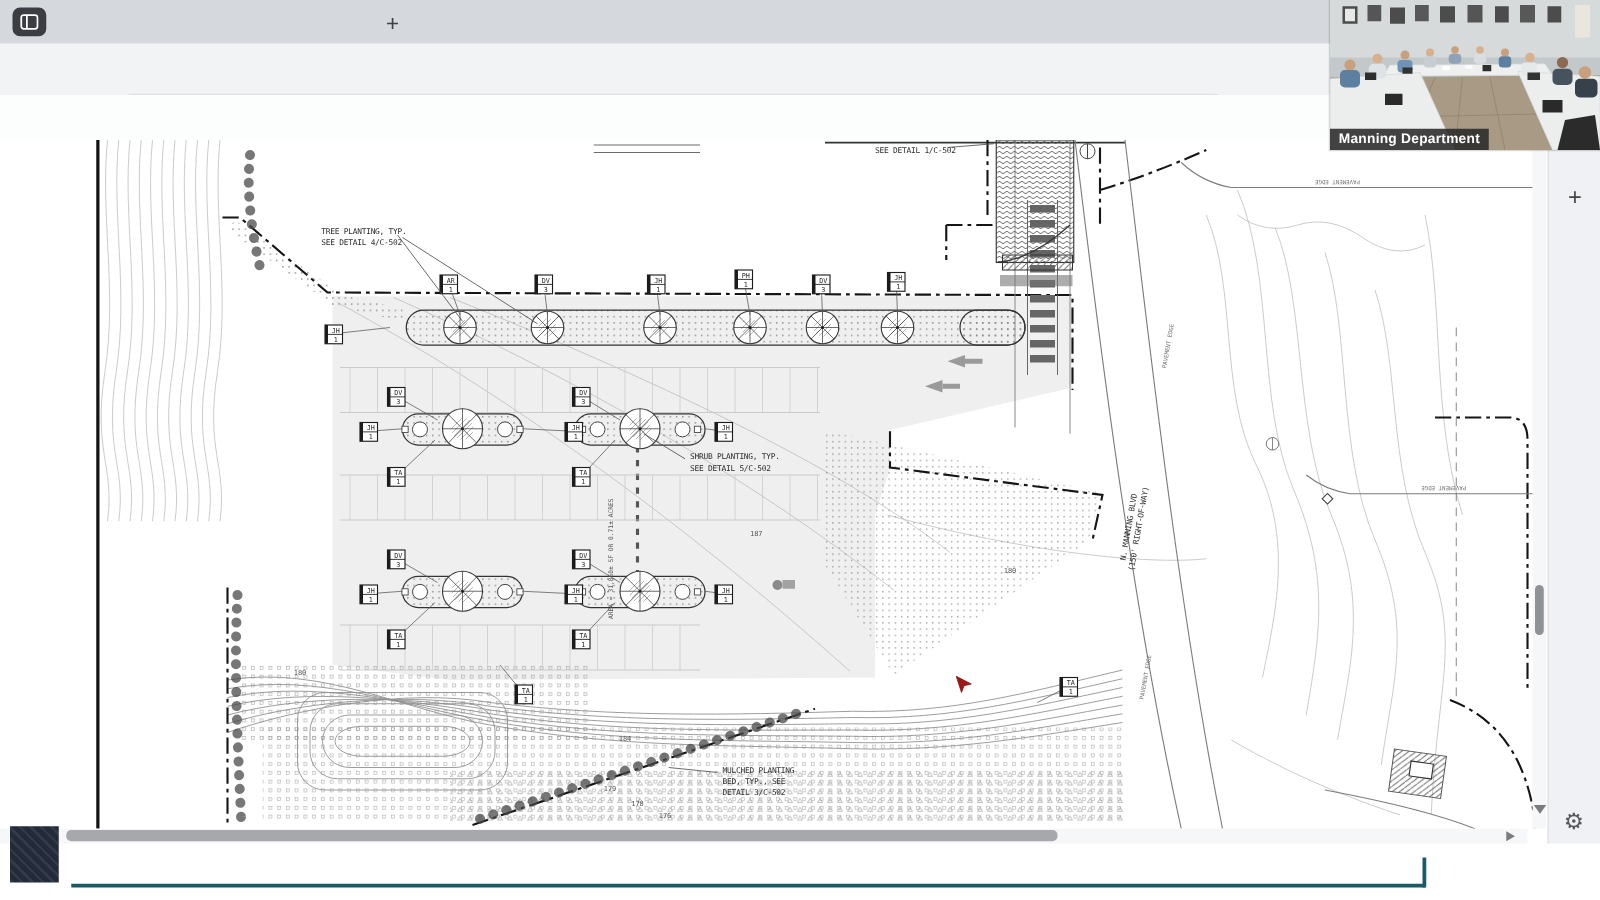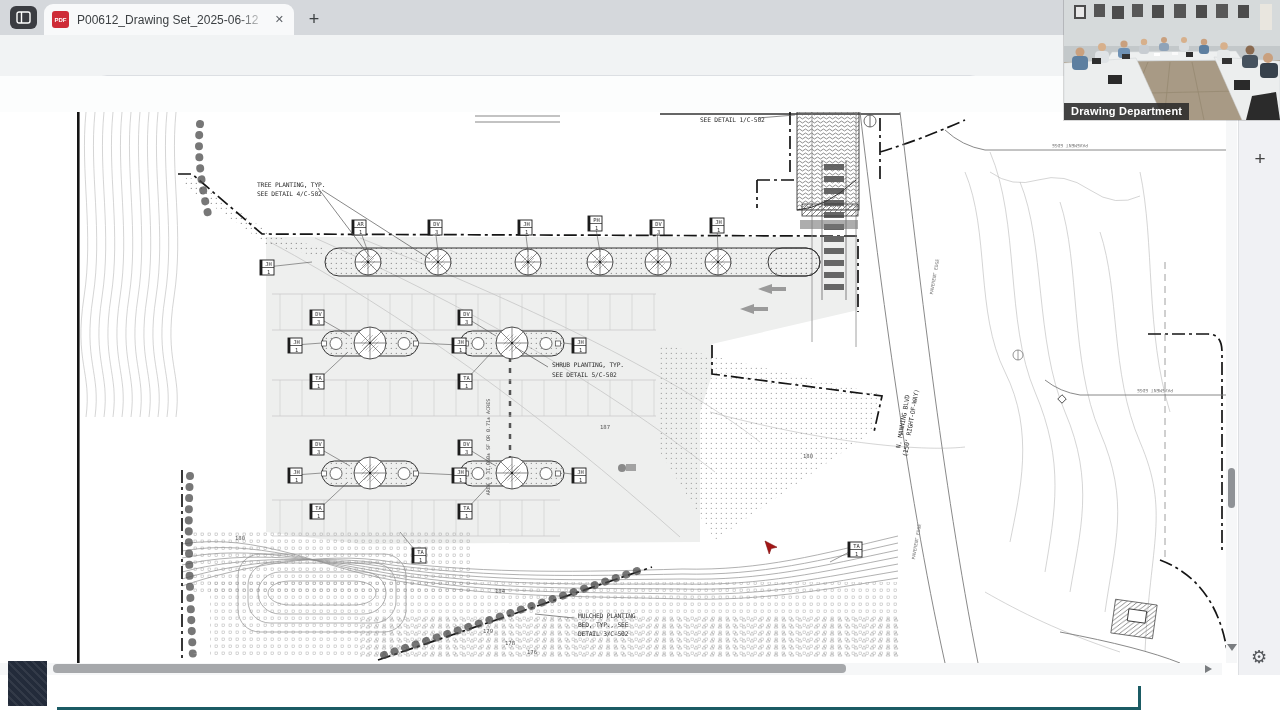--- a/index.html
+++ b/index.html
@@ -70,25 +70,20 @@
 </style>
 </head>
 <body>
 
 <div class="abs" id="tabbar">
   <div class="abs" id="wsbtn">
     <svg width="15" height="13" viewBox="0 0 15 13">
       <rect x="1" y="1" width="13" height="11" rx="2" fill="none" stroke="#fff" stroke-width="1.4"></rect>
       <line x1="5.5" y1="1" x2="5.5" y2="12" stroke="#fff" stroke-width="1.4"></line>
     </svg>
-  </div>
-  <div class="abs" id="tab">
-    <span class="pdfbadge">PDF</span>
-    <span class="title">P00612_Drawing Set_2025-06-12</span>
-    <span class="close">✕</span>
   </div>
   <div class="abs" id="newtab">+</div>
 </div>
 
 <div class="abs" id="addrrow">
   <svg class="abs navic" style="left:24px" viewBox="0 0 22 22">
     <path d="M5,11 h13 M5,11 l5,-5 M5,11 l5,5" stroke="#bdc1c6" stroke-width="1.7" fill="none" stroke-linecap="round"></path>
   </svg>
   <svg class="abs navic" style="left:62px" viewBox="0 0 22 22">
     <path d="M17,11 a6,6 0 1 1 -2,-4.5" stroke="#474747" stroke-width="1.6" fill="none"></path>
@@ -876,14 +871,14 @@
         <rect x="58" y="54" width="8" height="5" fill="#333"></rect>
       <rect x="122" y="52" width="7" height="5" fill="#2e2e2e"></rect>
         <rect x="158" y="58" width="10" height="6" fill="#333"></rect>
       <rect x="90" y="53" width="6" height="3" fill="#fff"></rect>
         <rect x="108" y="52" width="6" height="3" fill="#fafafa"></rect>
       <rect x="44" y="75" width="14" height="9" fill="#2a2a2a"></rect>
         <rect x="170" y="80" width="16" height="10" fill="#2a2a2a"></rect>
     </g>
     <polygon points="188,96 212,92 216,120 182,120" fill="#2b2b2b"></polygon>
   </svg>
-  <div class="abs" id="camcaption">Drawing Department</div>
+  <div class="abs" id="camcaption">Manning Department</div>
 </div>
 
 </body></html>

